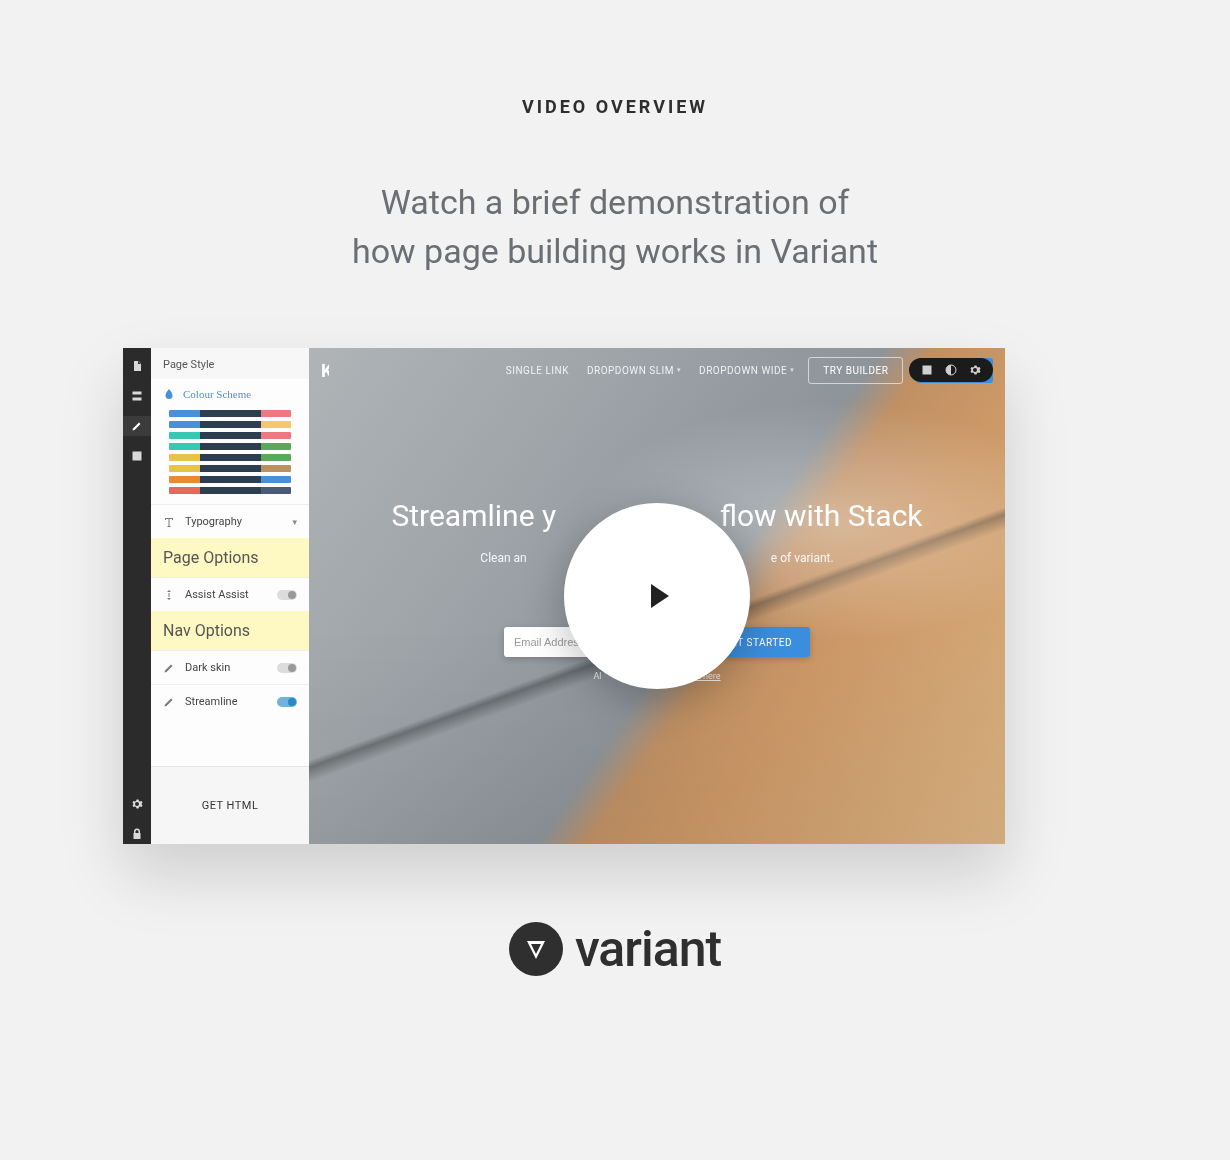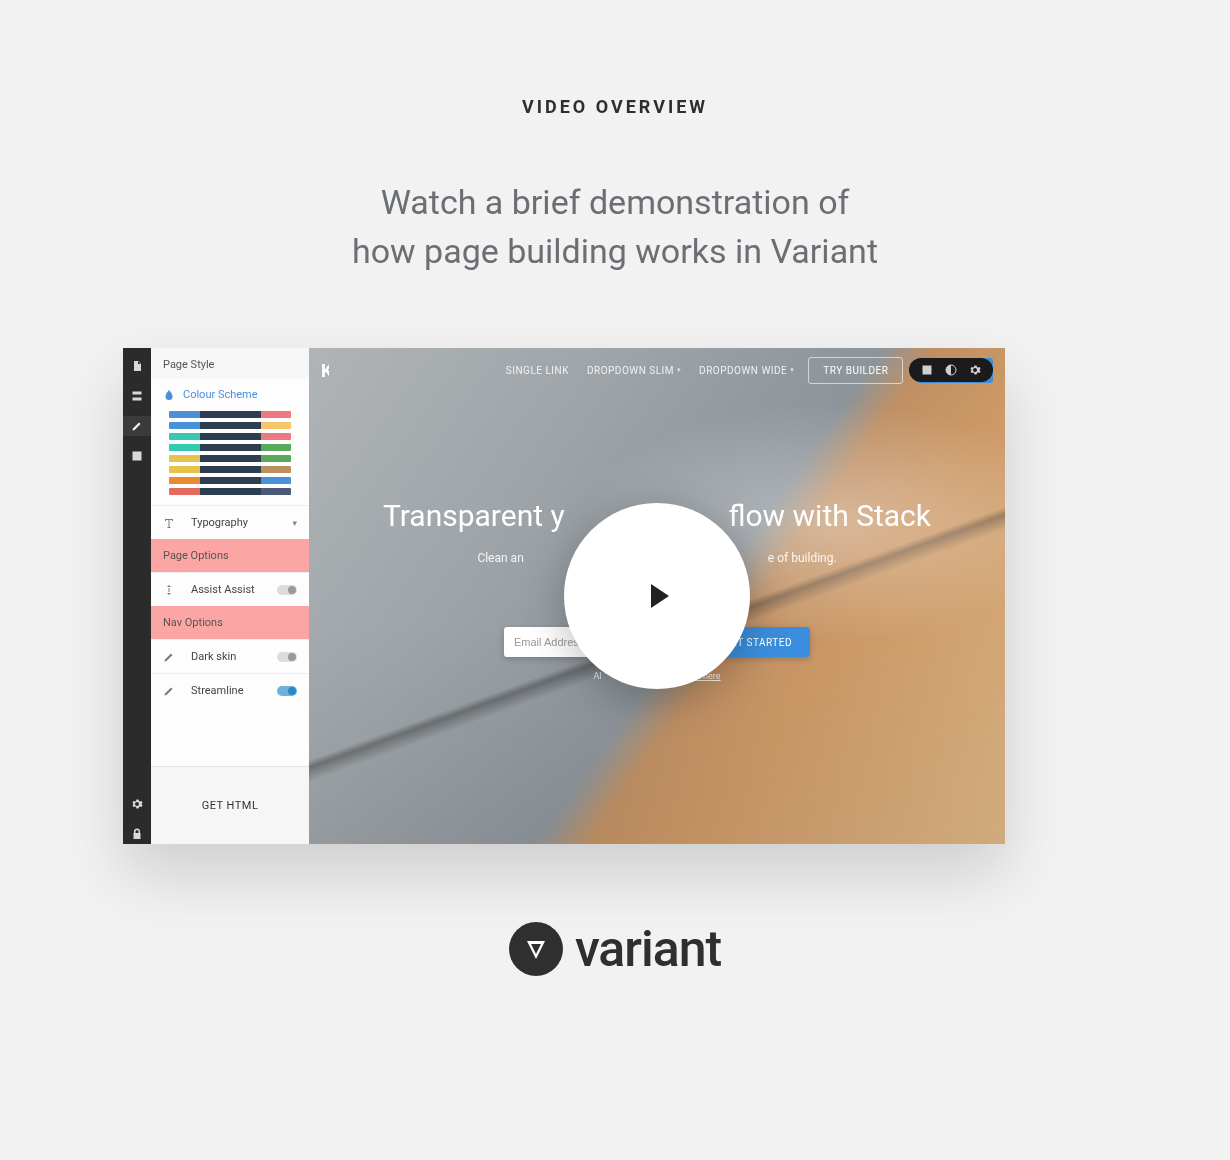--- a/index.html
+++ b/index.html
@@ -80,39 +80,40 @@
     font-size: 11px;
     color: #555;
     background: #f7f7f7;
   }
   .sb-sub {
     padding: 9px 12px 6px;
     display: flex; align-items: center; gap: 8px;
     color: #4a90d9;
     font-size: 11px;
     cursor: pointer;
+    font-family: Liberation Serif, serif;
   }
   .swatches {
     padding: 4px 18px 10px 18px;
     display: flex; flex-direction: column; gap: 4px;
   }
   .swatch-row { display: flex; height: 7px; width: 100%; border-radius: 1px; overflow: hidden; cursor: pointer;}
   .swatch-row span { flex: 1; }
   .sb-row {
     padding: 10px 12px;
-    display: flex; align-items: center; gap: 16px;
+    display: flex; align-items: center; gap: 10px;
     border-top: 1px solid #eee;
     cursor: pointer;
   }
   .sb-row .chev { margin-left: auto; color: #888; font-size: 9px;}
   .sb-section {
     padding: 10px 12px;
-    background: #fca5a5;
+    background: #fef9c3;
     color: #555;
-    font-size: 11px;
+    font-size: 16px;
   }
   .toggle {
     margin-left: auto;
     width: 20px; height: 10px;
     border-radius: 10px;
     background: #dcdcdc;
     position: relative;
   }
   .toggle::after{
     content:"";
@@ -444,28 +445,28 @@
           <path d="M12 2a10 10 0 100 20V2z"></path>
           <circle cx="12" cy="12" r="10" fill="none" stroke="#d0d0d0" stroke-width="2"></circle>
         </svg>
       <svg viewBox="0 0 24 24">
           <path d="M12 8a4 4 0 100 8 4 4 0 000-8zm9 4l2 3-2 3-3-1a8 8 0 01-2 1l-1 3h-4l-1-3a8 8 0 01-2-1l-3 1-2-3 2-3-2-3 2-3 3 1a8 8 0 012-1l1-3h4l1 3a8 8 0 012 1l3-1 2 3z"></path>
         </svg>
     </div>
 
     <div class="hero">
       <h1>
-        <span>Transparent y</span>
+        <span>Streamline y</span>
         <span style="opacity:0">xxxxxxxxxx</span>
         <span>flow with Stack</span>
       </h1>
       <p>
         <span>Clean an</span>
         <span style="opacity:0">xxxxxxxxxxxxxxxxxxxxxxxxxxxxxxxxxxxxxxxx</span>
-        <span>e of building.</span>
+        <span>e of variant.</span>
       </p>
       <div class="signup">
         <input type="text" placeholder="Email Address" style="">
         <div class="go">GET STARTED</div>
       </div>
       <div class="under">
         <span>Al</span>
         <span style="opacity:0">xxxxxxxxxxxxxxx</span>
         <span class="link">Log in here</span>
       </div>

